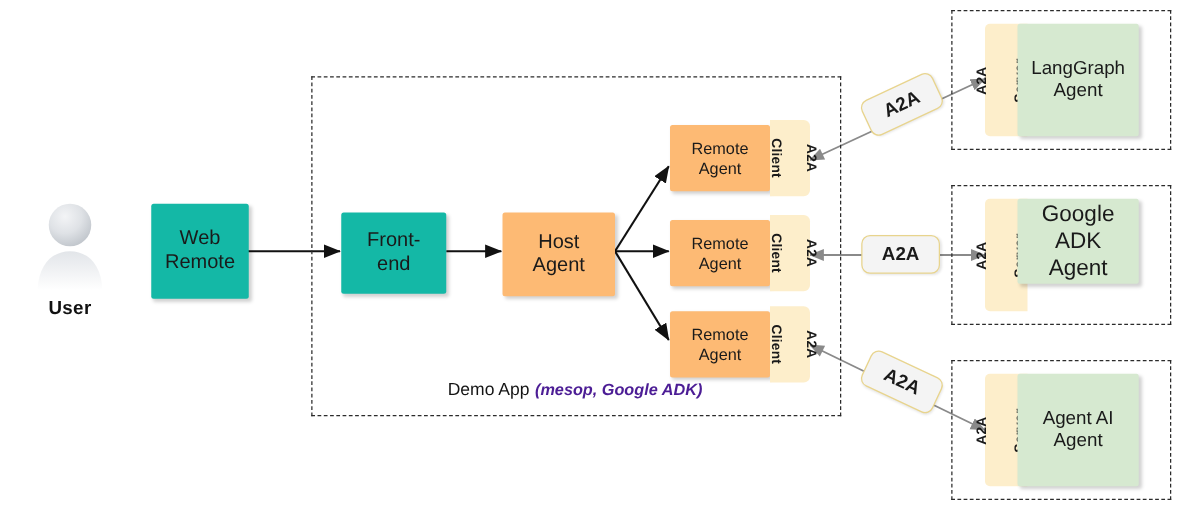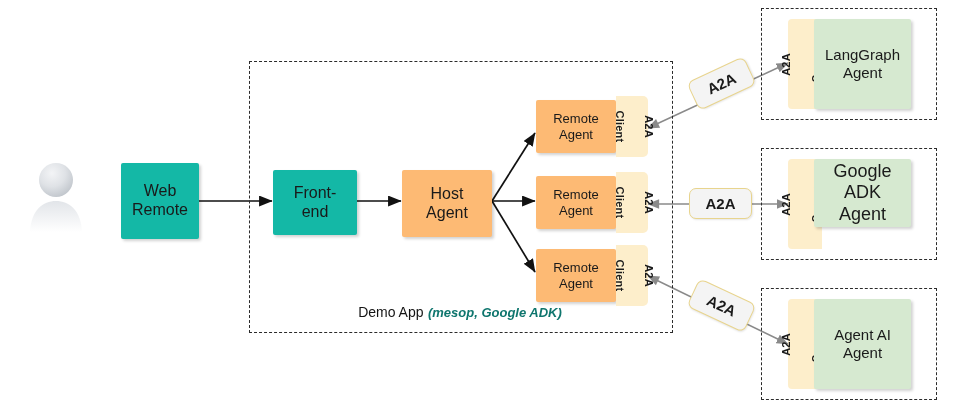--- a/index.html
+++ b/index.html
@@ -41,21 +41,21 @@
     border: 1.6px dashed #2b2b2b;
     background: transparent;
   }
   #demo-app-box { left: 249px; top: 61px; width: 424px; height: 272px; }
   #demo-app-caption {
     position: absolute; left: 300px; top: 303px; width: 320px;
     text-align: center; white-space: nowrap;
   }
   #demo-app-caption .big { font-size: 14px; color: #141414; }
   #demo-app-caption .small {
-    font-size: 13px; font-weight: bold; font-style: italic; color: #0f766e;
+    font-size: 13px; font-weight: bold; font-style: italic; color: #4c1d95;
   }
 
   
   .sidelabel {
     position: absolute;
     display: flex;
     align-items: center; justify-content: center;
     font-size: 11px; font-weight: bold; color: #1a1a1a;
     letter-spacing: .2px;
   }
@@ -123,20 +123,21 @@
         </radialGradient>
         <linearGradient id="bodyg" x1="0" y1="0" x2="0" y2="1">
           <stop offset="0%" stop-color="#e2e5e9"></stop>
           <stop offset="100%" stop-color="#ffffff"></stop>
         </linearGradient>
       </defs>
       <circle cx="29" cy="20" r="17" fill="url(#headg)"></circle>
       <path d="M3 72 C4 50 16 41 29 41 C42 41 54 50 55 72 Z" fill="url(#bodyg)"></path>
     </svg>
   </div>
+  <div id="user-label">User</div>
 
   <div class="box gray shadow" style="left:121px; top:163px; width:78px; height:76px; font-size:16px;">
     <div>
       <div>Web</div>
       <div>Remote</div>
     </div>
   </div>
 
   <div class="dashed" id="demo-app-box"></div>
   <div id="demo-app-caption">

